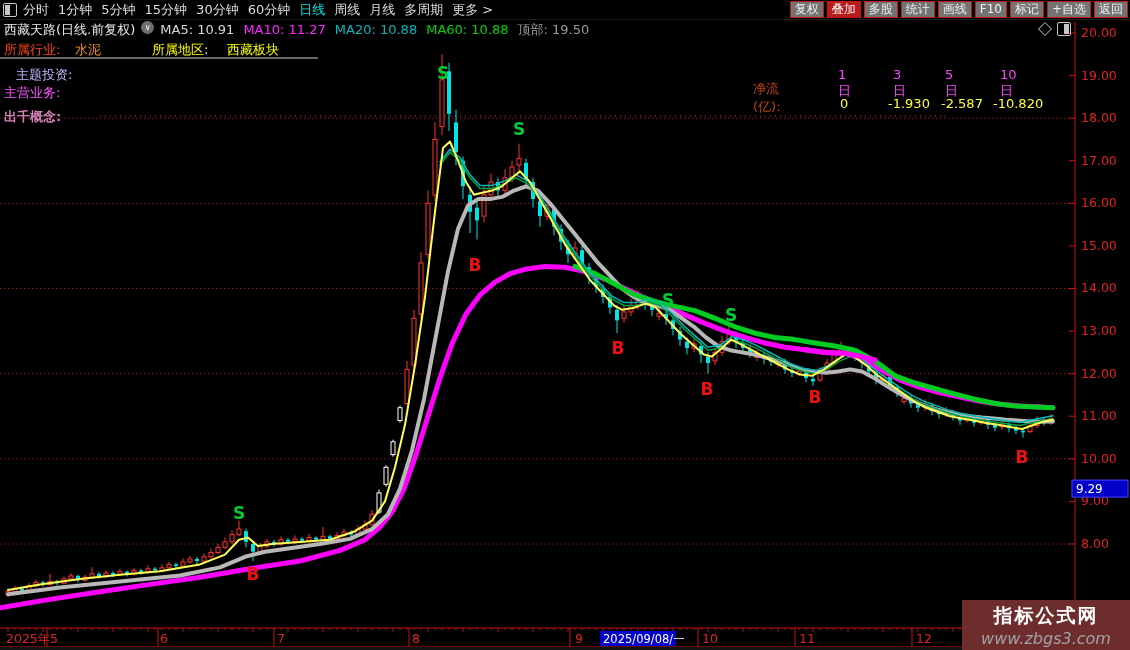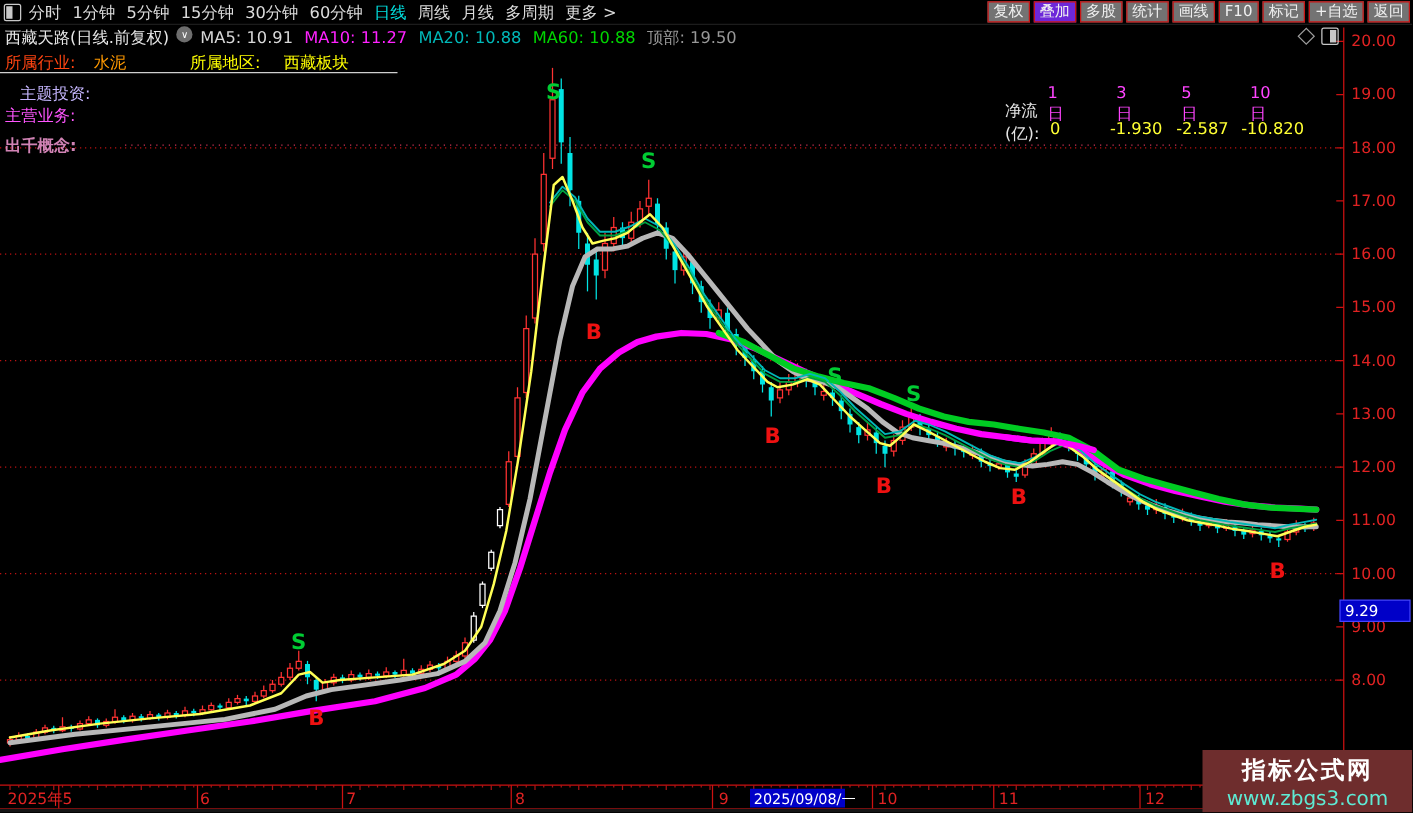--- a/index.html
+++ b/index.html
@@ -9,21 +9,21 @@
   .toolbar{position:absolute;top:0;left:0;width:1130px;height:19px;display:flex;
            align-items:center;background:#000;z-index:3;border-bottom:1px solid #1c1c1c;}
   .win-icon{width:12px;height:12px;border:1px solid #c8c8c8;border-radius:2px;margin:0 6px 0 3px;
             position:relative;}
   .win-icon::after{content:"";position:absolute;left:1px;top:1px;width:5px;height:10px;background:#c8c8c8;}
   .tb-item{color:#dcdcdc;font-size:13px;margin-right:9px;white-space:nowrap;cursor:default;}
   .tb-item.active{color:#00e0e0;}
   .tb-right{margin-left:auto;display:flex;gap:3px;padding-right:2px;}
   .tb-btn{border:1px solid #c81414;color:#f0f0f0;background:#737373;font-size:12px;
           padding:0 4px;height:15px;line-height:15px;white-space:nowrap;}
-  .tb-btn.active{background:#6d28d9;}
+  .tb-btn.active{background:#b91c1c;}
   
   .header{position:absolute;top:21px;left:0;height:17px;display:flex;
           z-index:3;font-size:13px;white-space:nowrap;}
   .title{color:#e8e8e8;margin-left:4px;}
   .circ-icon{width:13px;height:13px;border-radius:50%;background:#6e6e6e;color:#fff;
              font-size:8px;line-height:13px;text-align:center;margin:0 6px;}
   .ma-item{margin-right:9px;}
   .hdr-right-icons{position:absolute;top:22px;left:1040px;z-index:3;display:flex;align-items:center;gap:7px;}
   .diamond{width:8px;height:8px;border:1px solid #9a9a9a;transform:rotate(45deg);}
   .pane-icon{width:12px;height:12px;border:1px solid #c8c8c8;border-radius:2px;position:relative;}
@@ -33,30 +33,30 @@
   .info span{position:absolute;}
   .lbl-industry{left:4px;top:41px;color:#ff4411;}
   .val-industry{left:75px;top:41px;color:#ff9900;}
   .lbl-region{left:152px;top:41px;color:#ffff00;}
   .val-region{left:227px;top:41px;color:#ffff00;}
   .lbl-theme{left:16px;top:66px;color:#c4b5fd;}
   .lbl-business{left:4px;top:84px;color:#ff55ff;}
   .lbl-concept{left:4px;top:108px;color:#d183b5;font-weight:bold;}
   
   .netflow{position:absolute;z-index:3;font-size:13px;}
-  .nf-label{position:absolute;left:804px;top:80px;color:#e5e5e5;}
+  .nf-label{position:absolute;left:753px;top:80px;color:#c2410c;}
   .nf-period{position:absolute;top:67px;color:#ff44ff;}
   .nf-value{position:absolute;top:96px;color:#ffff33;}
   
   #chart-svg{position:absolute;left:0;top:0;z-index:1;}
   
   .watermark{position:absolute;left:962px;top:600px;width:168px;height:50px;background:#6e2d2d;
              z-index:5;text-align:center;color:#fff;}
   .wm1{font-size:19px;font-weight:bold;margin-top:3px;letter-spacing:2px;}
-  .wm2{font-size:16px;color:#5eead4;margin-top:0px;}
+  .wm2{font-size:16px;color:#a3a3a3;margin-top:0px;font-style:italic;}
   .bottomstrip{position:absolute;left:0;top:647px;width:1130px;height:3px;background:#141414;z-index:2;}
 </style>
 </head>
 <body>
 
 <div class="screen">
 
   <div class="toolbar">
     <div class="win-icon"></div>
     <div id="tb-items" style="display: flex;">

